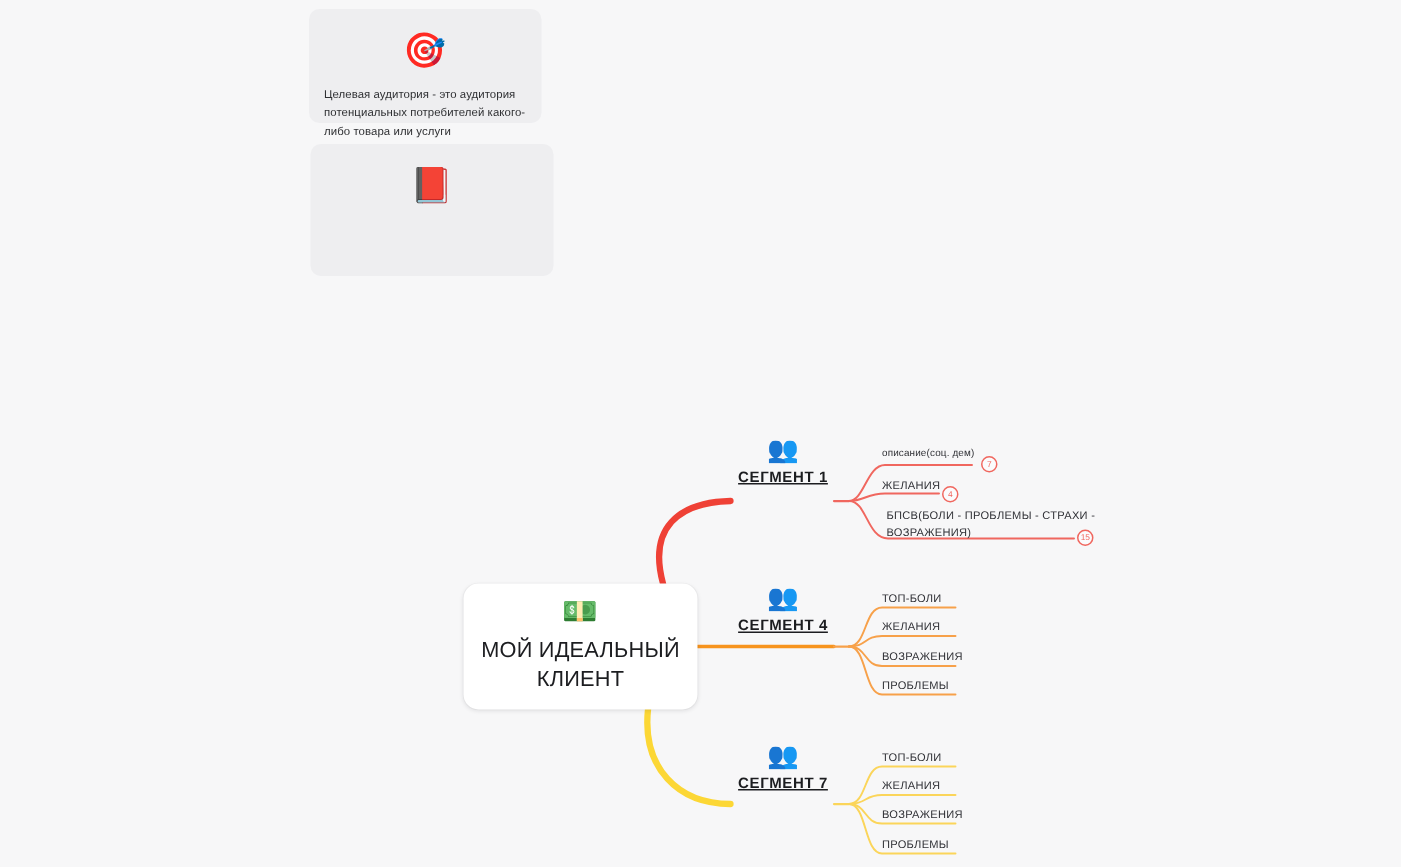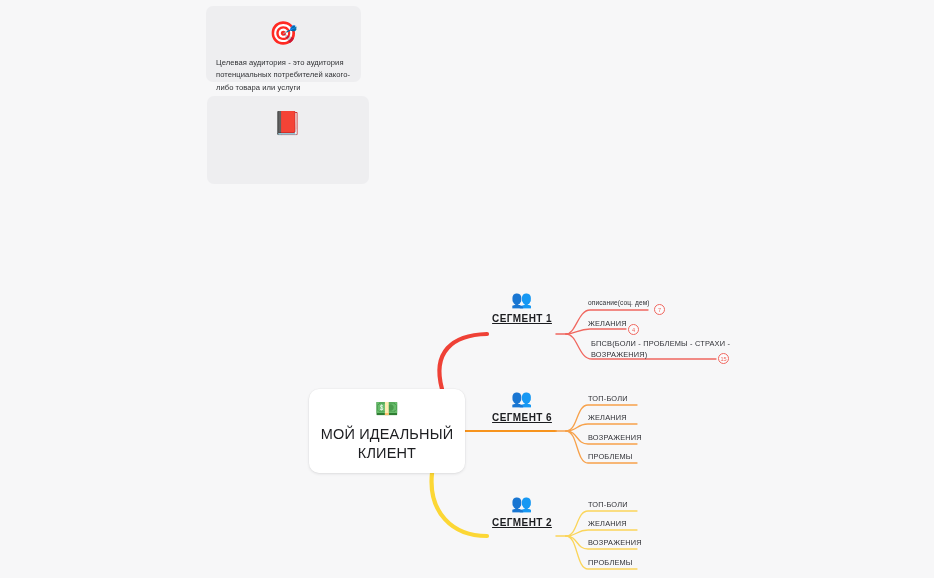--- a/index.html
+++ b/index.html
@@ -149,29 +149,29 @@
   </div>
   <div class="leaf small-caps" style="left:588px; top:298px;">описание(соц. дем)</div>
   <div class="badge" style="left:654px; top:304px;">7</div>
   <div class="leaf" style="left:588px; top:319px;">ЖЕЛАНИЯ</div>
   <div class="badge" style="left:628px; top:324px;">4</div>
   <div class="leaf wrap" style="left:591px; top:339px;">БПСВ(БОЛИ - ПРОБЛЕМЫ - СТРАХИ - ВОЗРАЖЕНИЯ)</div>
   <div class="badge" style="left:718px; top:353px;">15</div>
 
   <div class="segment" id="segment-2">
     <div class="seg-icon">👥</div>
-    <div class="seg-label">СЕГМЕНТ 6</div>
+    <div class="seg-label">СЕГМЕНТ 4</div>
   </div>
   <div class="leaf" style="left:588px; top:394px;">ТОП-БОЛИ</div>
   <div class="leaf" style="left:588px; top:413px;">ЖЕЛАНИЯ</div>
   <div class="leaf" style="left:588px; top:433px;">ВОЗРАЖЕНИЯ</div>
   <div class="leaf" style="left:588px; top:452px;">ПРОБЛЕМЫ</div>
 
   <div class="segment" id="segment-3">
     <div class="seg-icon">👥</div>
-    <div class="seg-label">СЕГМЕНТ 2</div>
+    <div class="seg-label">СЕГМЕНТ 7</div>
   </div>
   <div class="leaf" style="left:588px; top:500px;">ТОП-БОЛИ</div>
   <div class="leaf" style="left:588px; top:519px;">ЖЕЛАНИЯ</div>
   <div class="leaf" style="left:588px; top:538px;">ВОЗРАЖЕНИЯ</div>
   <div class="leaf" style="left:588px; top:558px;">ПРОБЛЕМЫ</div>
 
 </div>
 
 </body></html>

